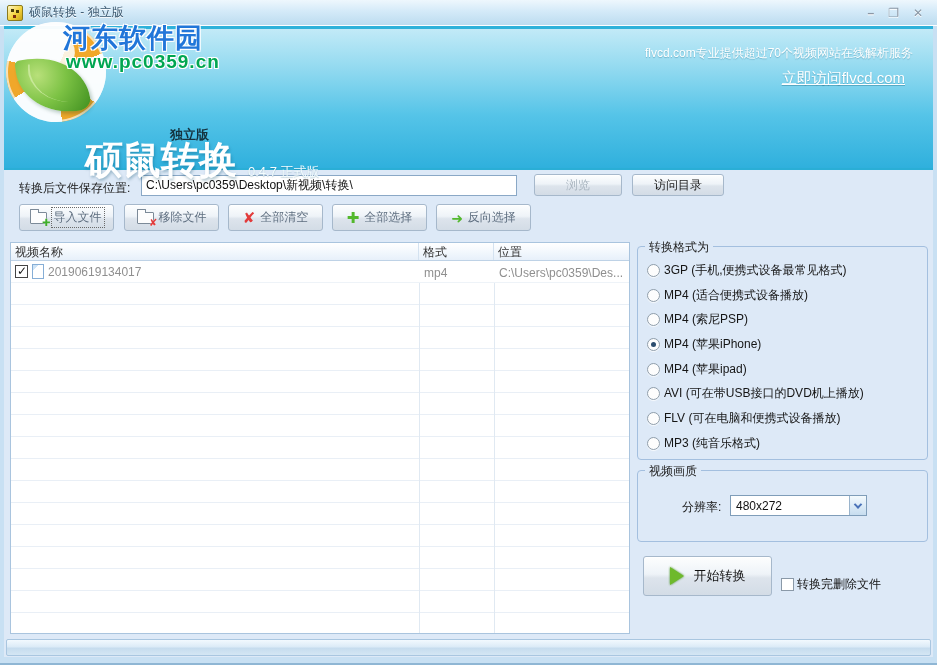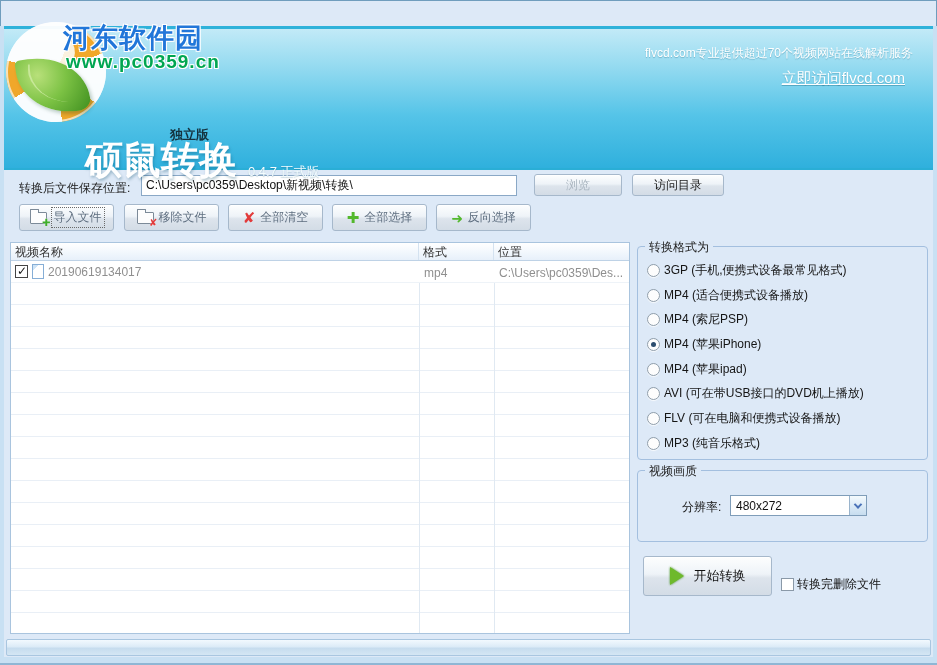--- a/index.html
+++ b/index.html
@@ -157,20 +157,29 @@
   
   .statusbar{ position:absolute; left:6px; top:639px; width:925px; height:17px; z-index:45;
     background:linear-gradient(180deg,#f2f9fe 0%,#dcebf7 45%,#c6dcee 55%,#d4e6f4 100%);
     border:1px solid #a9c6e0; border-radius:2px; }
 </style>
 </head>
 <body>
 
 <div class="window">
 
+  <div class="titlebar">
+    <span class="app-icon"></span>
+    <span class="win-title">硕鼠转换 - 独立版</span>
+    <span class="win-controls">
+      <span class="win-btn">–</span>
+      <span class="win-btn">❐</span>
+      <span class="win-btn">✕</span>
+    </span>
+  </div>
 
   <div class="banner">
     <span class="app-name">硕鼠转换</span>
     <span class="edition">独立版</span>
     <span class="version">0.4.7 正式版</span>
     <span class="tagline">flvcd.com专业提供超过70个视频网站在线解析服务</span>
     <a class="flvcd-link">立即访问flvcd.com</a>
   </div>
 
   <div class="wm-badge"></div>

